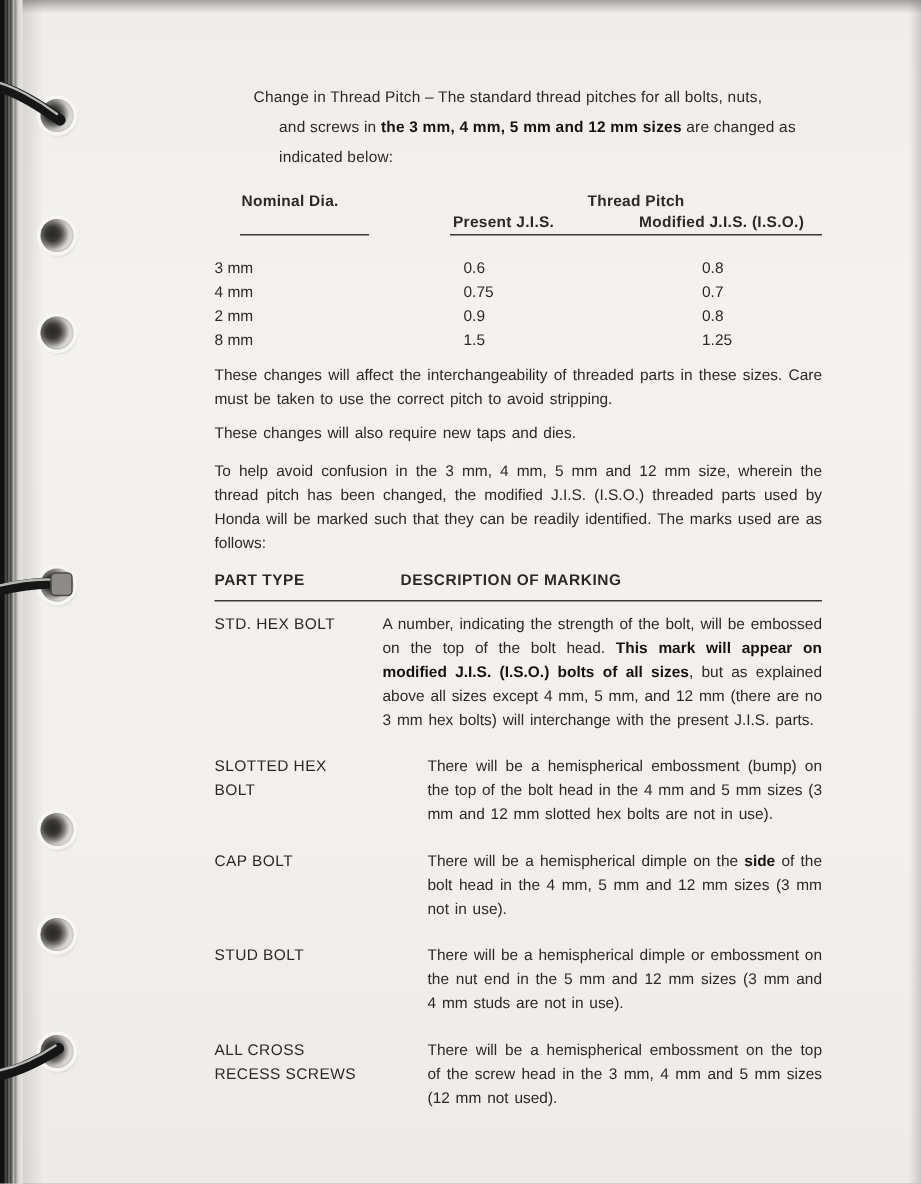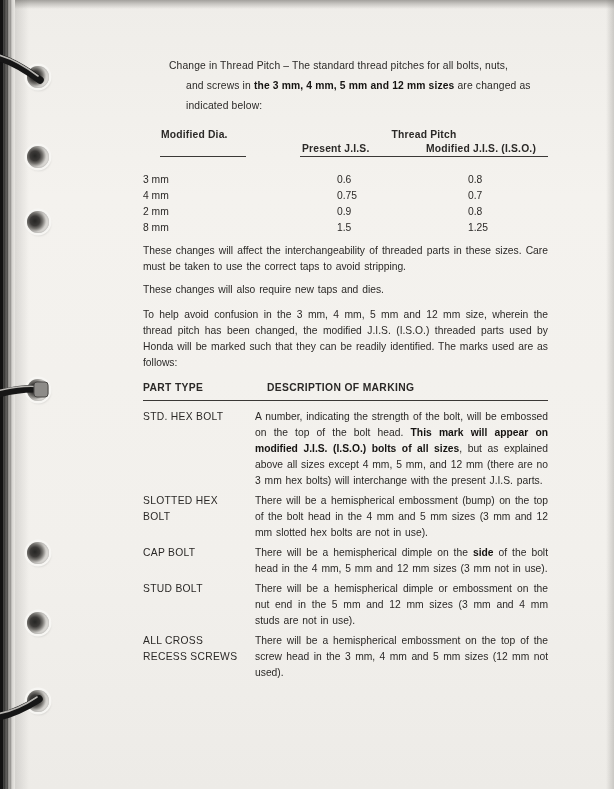--- a/index.html
+++ b/index.html
@@ -43,34 +43,34 @@
   .pitch-table{position:absolute;top:127px;left:0;width:405px;height:112px;}
   .pt-col1{position:absolute;left:18px;top:0;font-weight:700;letter-spacing:0.2px;}
   .pt-group{position:absolute;left:157px;top:0;width:248px;text-align:center;font-weight:700;letter-spacing:0.2px;}
   .pt-sub2{position:absolute;left:159px;top:14px;font-weight:700;letter-spacing:0.2px;}
   .pt-sub3{position:absolute;left:283px;top:14px;font-weight:700;letter-spacing:0.2px;}
   .pt-rule1{position:absolute;left:17px;top:29px;width:86px;border-bottom:1.5px solid var(--rule);}
   .pt-rule2{position:absolute;left:157px;top:29px;width:248px;border-bottom:1.5px solid var(--rule);}
   .pt-rows{position:absolute;left:0;top:45px;width:405px;}
   .prow{position:relative;height:16px;}
   .pc1{position:absolute;left:0;width:73px;text-align:left;}
-  .pc2{position:absolute;left:194px;}
+  .pc2{position:absolute;left:166px;}
   .pc3{position:absolute;left:325px;}
   
   .bodytext{position:absolute;top:243px;left:0;width:405px;}
   .para{margin:0;text-align:justify;word-spacing:1px;}
   .para + .para{margin-top:7px;}
   .para.p3{margin-top:9px;}
   
   .marking{position:absolute;top:380px;left:0;width:405px;}
   .mhead{display:grid;grid-template-columns:112px 1fr;border-bottom:1.5px solid var(--rule);padding-bottom:4px;gap:12px;}
   .mh1,.mh2{font-weight:700;letter-spacing:0.35px;}
   .mrows{margin-top:8px;}
   .mrow{display:grid;grid-template-columns:112px 1fr;}
-  .mrow + .mrow{margin-top:4px;}
+  .mrow + .mrow{margin-top:15px;gap:30px;}
   .mpart{letter-spacing:0.3px;padding-right:8px;}
   .mdesc{text-align:justify;word-spacing:1px;}
   .pagenum{position:absolute;top:741px;left:0;width:360px;text-align:center;
     font-size:11px;letter-spacing:2.5px;color:#45433f;}
 </style>
 </head>
 <body>
 
 <div class="sheet">
 
@@ -103,21 +103,21 @@
 
   <div class="content">
 
     <div class="intro" id="intro">
         <div class="intro-line ind-a"><span>Change in Thread Pitch – The standard thread pitches for all bolts, nuts,</span></div>
         <div class="intro-line ind-b"><span>and screws in </span><span class="b">the 3 mm, 4 mm, 5 mm and 12 mm sizes</span><span> are changed as</span></div>
         <div class="intro-line ind-b"><span>indicated below:</span></div>
       </div>
 
     <div class="pitch-table">
-      <div class="pt-col1">Modified Dia.</div>
+      <div class="pt-col1">Nominal Dia.</div>
       <div class="pt-group">Thread Pitch</div>
       <div class="pt-sub2">Present J.I.S.</div>
       <div class="pt-sub3">Modified J.I.S. (I.S.O.)</div>
       <div class="pt-rule1"></div>
       <div class="pt-rule2"></div>
       <div class="pt-rows" id="pitch-rows">
           <div class="prow">
             <div class="pc1">3 mm</div>
             <div class="pc2">0.6</div>
             <div class="pc3">0.8</div>
@@ -134,21 +134,21 @@
           </div>
           <div class="prow">
             <div class="pc1">8 mm</div>
             <div class="pc2">1.5</div>
             <div class="pc3">1.25</div>
           </div>
         </div>
     </div>
 
     <div class="bodytext">
-      <p class="para p1"><span>These changes will affect the interchangeability of threaded parts in these sizes. Care must be taken to use the correct taps to avoid stripping.</span></p>
+      <p class="para p1"><span>These changes will affect the interchangeability of threaded parts in these sizes. Care must be taken to use the correct pitch to avoid stripping.</span></p>
       <p class="para p2"><span>These changes will also require new taps and dies.</span></p>
       <p class="para p3"><span>To help avoid confusion in the 3 mm, 4 mm, 5 mm and 12 mm size, wherein the thread pitch has been changed, the modified J.I.S. (I.S.O.) threaded parts used by Honda will be marked such that they can be readily identified.  The marks used are as follows:</span></p>
     </div>
 
     <div class="marking">
       <div class="mhead">
         <div class="mh1">PART TYPE</div>
         <div class="mh2">DESCRIPTION OF MARKING</div>
       </div>
       <div class="mrows" id="marking-rows">

